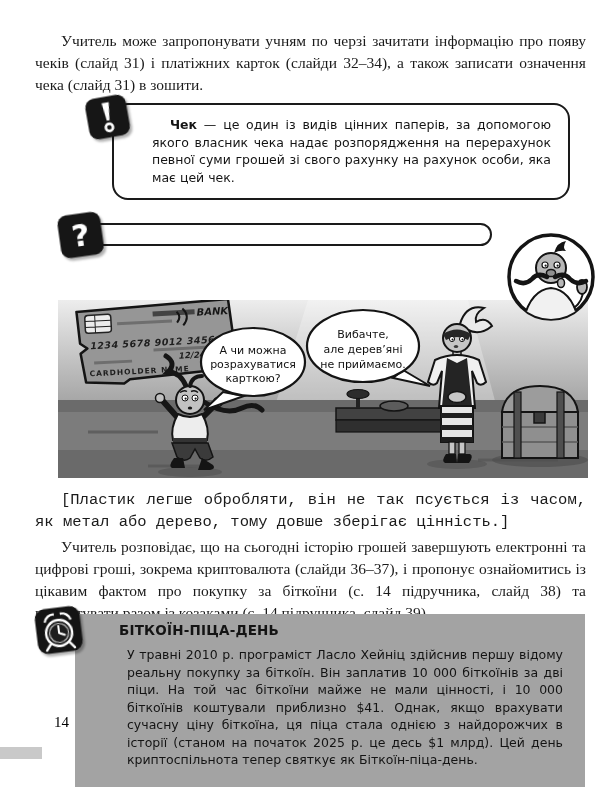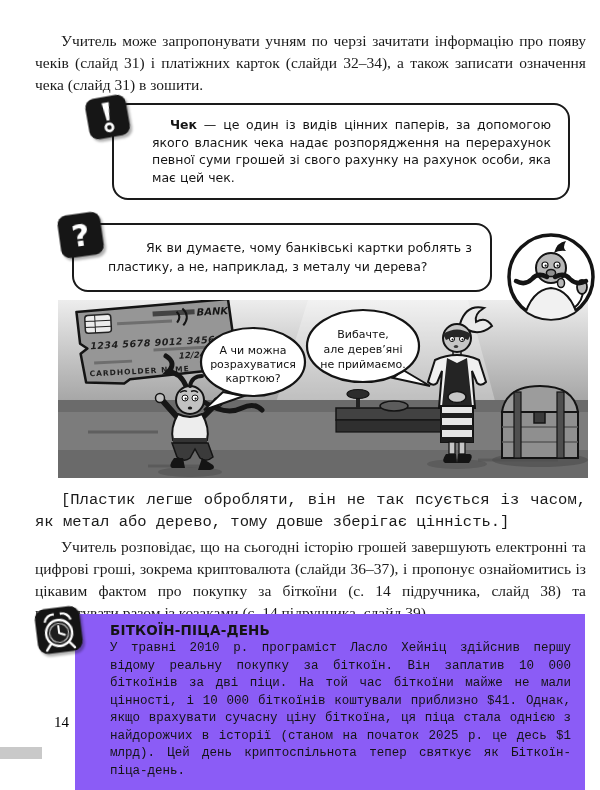--- a/index.html
+++ b/index.html
@@ -17,23 +17,23 @@
   .icon-tile{position:absolute;filter:drop-shadow(2px 3px 1px rgba(0,0,0,0.3));}
   .tile-def{left:-28px;top:-10px;transform:rotate(-10deg);}
   .tile-q{left:-16px;top:-13px;transform:rotate(-8deg);}
   .tile-btc{left:-40px;top:-8px;transform:rotate(-7deg);}
   
   .comic{position:absolute;left:58px;top:300px;width:530px;height:178px;}
   .inset{position:absolute;left:506px;top:232px;width:90px;height:90px;z-index:5;}
   svg text{font-family:"DejaVu Sans",sans-serif;}
   .bubble-text{font-size:11px;fill:#111;text-anchor:middle;}
   
-  .btc{position:absolute;left:75px;top:614px;width:510px;box-sizing:border-box;background:#8b5cf6;padding:8px 14px 10px 35px;font-family:"DejaVu Sans",sans-serif;color:#141414;}
+  .btc{position:absolute;left:75px;top:614px;width:510px;box-sizing:border-box;background:#a3a3a3;padding:8px 14px 10px 44px;font-family:"DejaVu Sans",sans-serif;color:#141414;}
   .btc-title{margin:0 0 2px 0;font-size:13.5px;font-weight:bold;letter-spacing:0.2px;}
-  .btc-text{margin:0;font-size:12.5px;line-height:17.5px;text-align:justify;font-family:Liberation Mono, monospace;}
+  .btc-text{margin:8px;font-size:12.5px;line-height:17.5px;text-align:justify;}
   .footer-bar{position:absolute;left:0;top:747px;width:42px;height:12px;background:#c9c9c9;}
   .page-num{position:absolute;left:54px;top:714px;font-size:15px;color:#000000;font-family:Liberation Serif, serif;}
 </style>
 </head>
 <body>
 
 <div class="page">
 
   <p class="para" style="left:35px;top:30px;width:551px;"><span>Учитель може запропонувати учням по черзі зачитати інформацію про появу чеків (</span><span class="u">слайд 31</span><span>) і платіжних карток (</span><span class="u">слайди 32–34</span><span>), а також записати означення чека (</span><span class="u">слайд 31</span><span>) в зошити.</span></p>
 
@@ -49,21 +49,20 @@
   </div>
 
 
   <div class="callout qbox">
     <div class="icon-tile tile-q">
       <svg width="46" height="46" viewBox="0 0 46 46">
         <rect x="1.5" y="1.5" width="43" height="43" rx="9" fill="#161616"></rect>
         <text x="23" y="34" text-anchor="middle" font-size="31" font-weight="bold" fill="#ffffff">?</text>
       </svg>
     </div>
-    <p><span>Як ви думаєте, чому банківські картки роблять з пластику, а не, наприклад, з металу чи дерева?</span></p>
   </div>
 
   <div class="inset">
     <svg width="90" height="90" viewBox="0 0 90 90" style="overflow:visible">
       <defs>
           <clipPath id="insetClip">
             <circle cx="45" cy="45" r="42"></circle>
           </clipPath>
         </defs>
       <circle cx="45" cy="45" r="42" fill="#ffffff" stroke="#141414" stroke-width="3.5"></circle>

